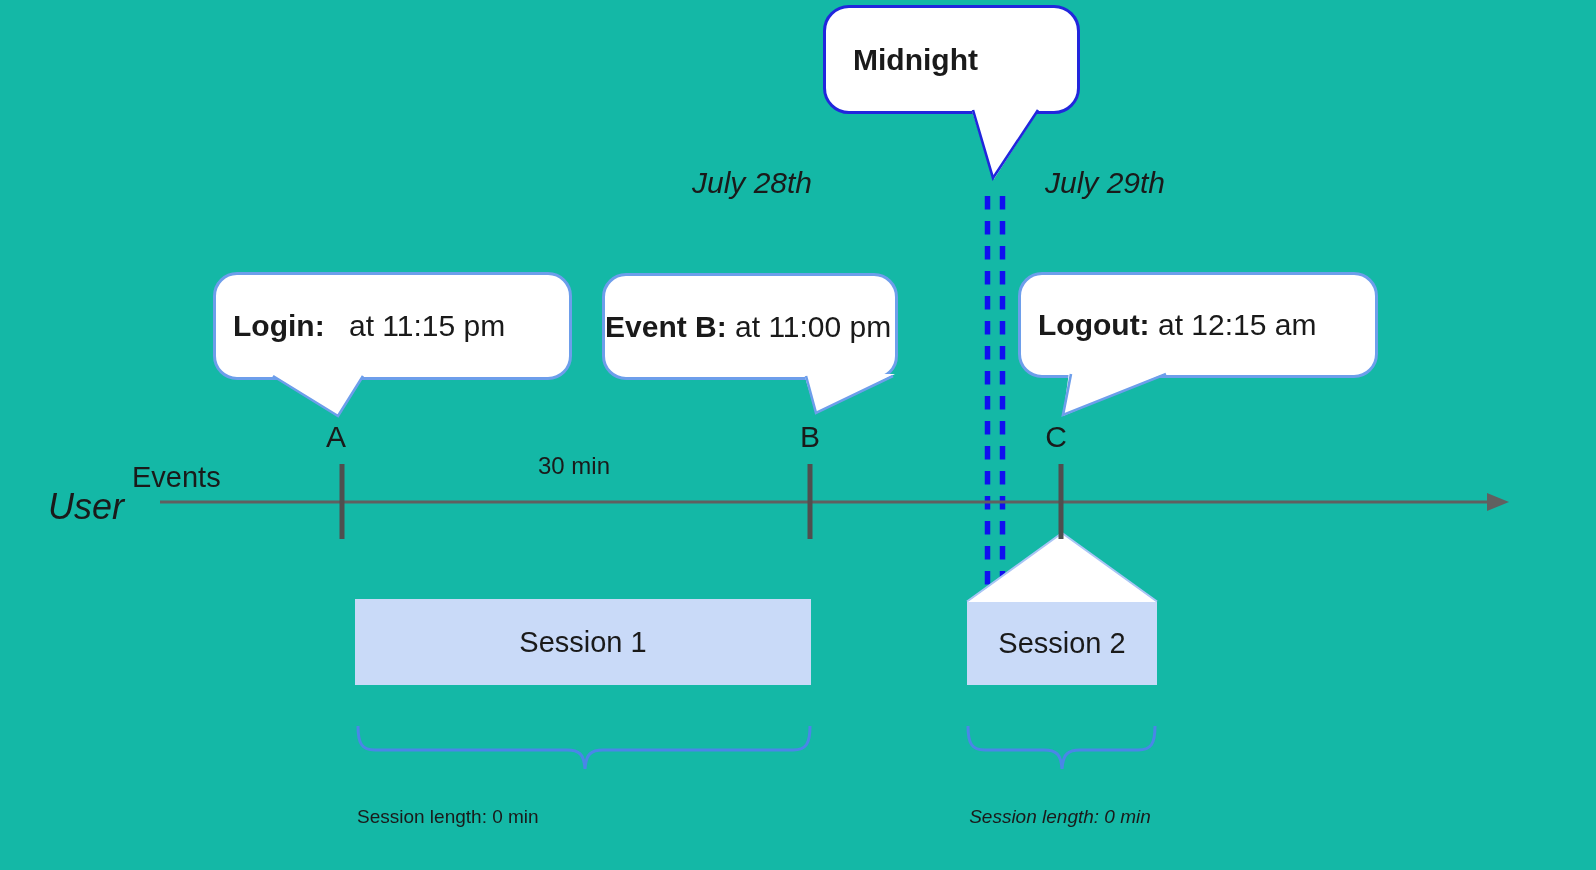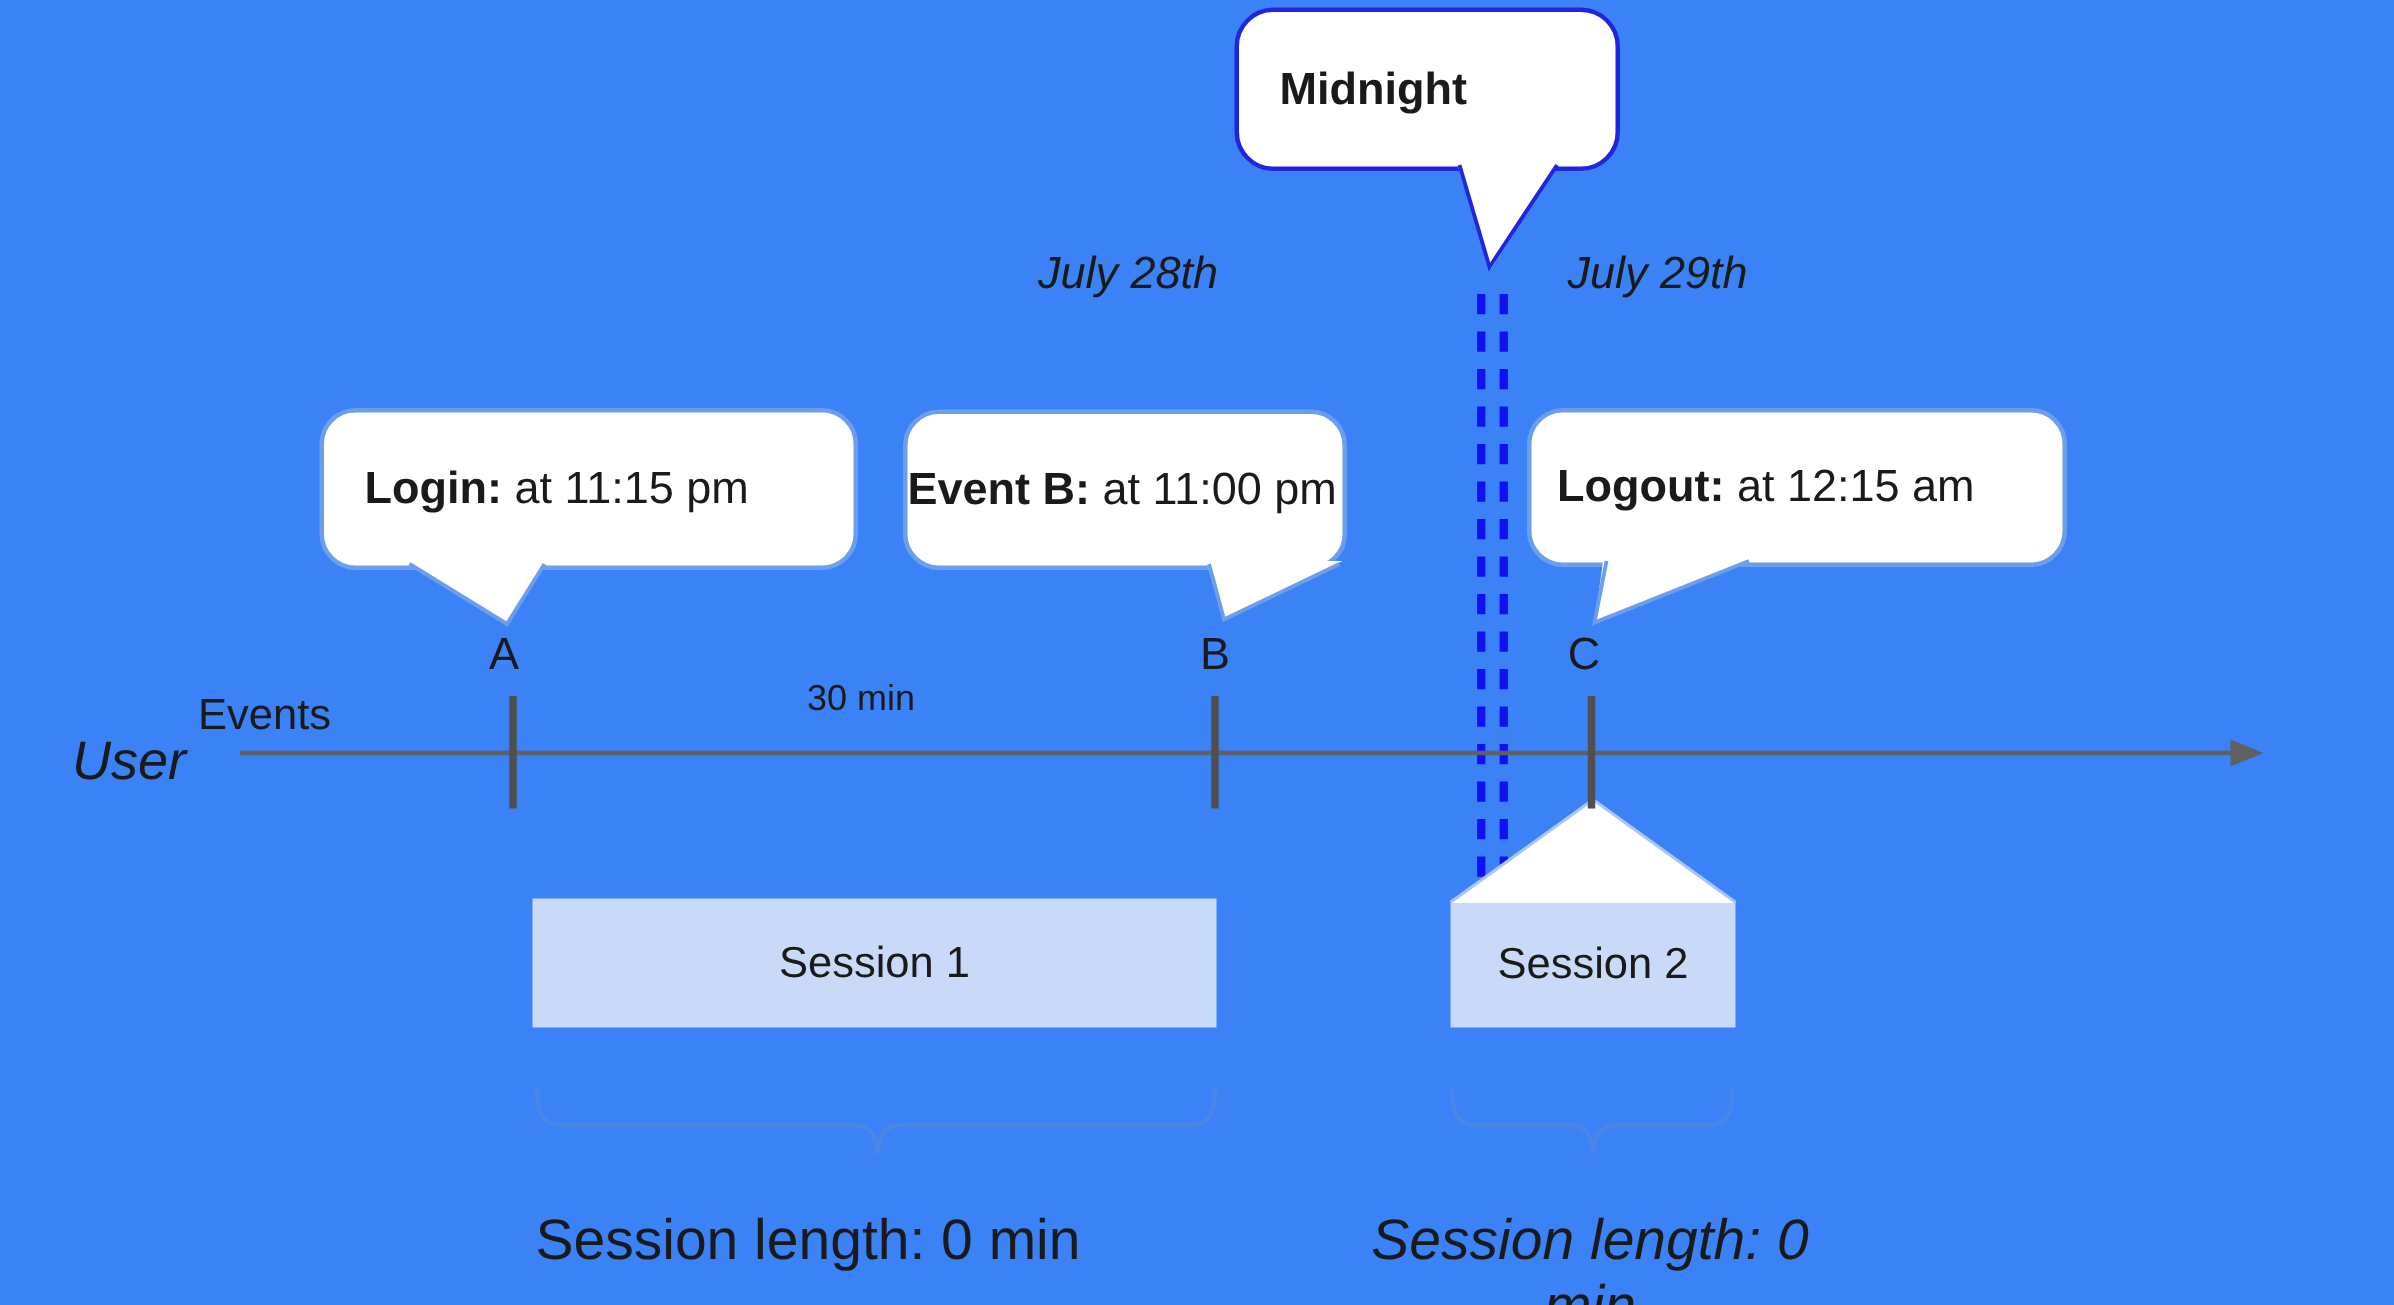--- a/index.html
+++ b/index.html
@@ -1,53 +1,53 @@
 <!DOCTYPE html>
 <html><head>
 <meta charset="utf-8">
 <style>
   html,body{margin:0;padding:0;background:#fff;}
   .canvas{
-    position:relative;width:1596px;height:870px;background:#3b82f6;overflow:hidden;
+    position:relative;width:1596px;height:870px;background:#14b8a6;overflow:hidden;
     font-family:"Liberation Sans","DejaVu Sans",sans-serif;color:#1a1a1a;
   }
   .callout{
     position:absolute;background:#fff;border:3px solid #6d9eeb;border-radius:24px;
     display:flex;align-items:center;font-size:30px;box-sizing:border-box;
   }
   .callout.midnight{border-color:#2126dd;border-radius:26px;}
   .callout .bold{font-weight:bold;}
   .callout .rest{white-space:pre;}
   .lbl{position:absolute;line-height:1.15;}
   .center{text-align:center;font-style:italic;}
   .date-lbl{font-size:30px;width:200px;}
   .events-lbl{font-size:29px;margin-top:41px;}
   .user-lbl{font-size:36px;}
   .mark{font-size:30px;width:40px;text-align:center;}
   .interval-lbl{font-size:24px;width:100px;text-align:center;}
   .session-box{
     position:absolute;background:#c9daf8;display:flex;align-items:center;justify-content:center;
     font-size:29px;
   }
-  .length-lbl{font-size:38px;}
+  .length-lbl{font-size:19px;}
   svg.overlay{position:absolute;left:0;top:0;width:1596px;height:870px;pointer-events:none;}
 </style>
 </head>
 <body>
 
 <div class="canvas">
 
   <div class="callout midnight" style="left:823px;top:5px;width:257px;height:109px;padding-left:27px;">
     <span class="bold">Midnight</span>
   </div>
 
   <div class="lbl date-lbl center" style="left:652px;top:166px;">July 28th</div>
   <div class="lbl date-lbl center" style="left:1005px;top:166px;">July 29th</div>
 
-  <div class="callout" style="left:213px;top:272px;width:359px;height:108px;padding-left:27px;">
+  <div class="callout" style="left:213px;top:272px;width:359px;height:108px;padding-left:17px;gap:16px;">
     <span class="bold">Login:</span>
       <span class="rest"> at 11:15 pm</span>
   </div>
   <div class="callout" style="left:602px;top:273px;width:296px;height:107px;">
     <span class="bold">Event B:</span>
       <span class="rest"> at 11:00 pm</span>
   </div>
   <div class="callout" style="left:1018px;top:272px;width:360px;height:106px;padding-left:17px;text-align:center;">
     <span class="bold">Logout:</span>
       <span class="rest"> at 12:15 am</span>

